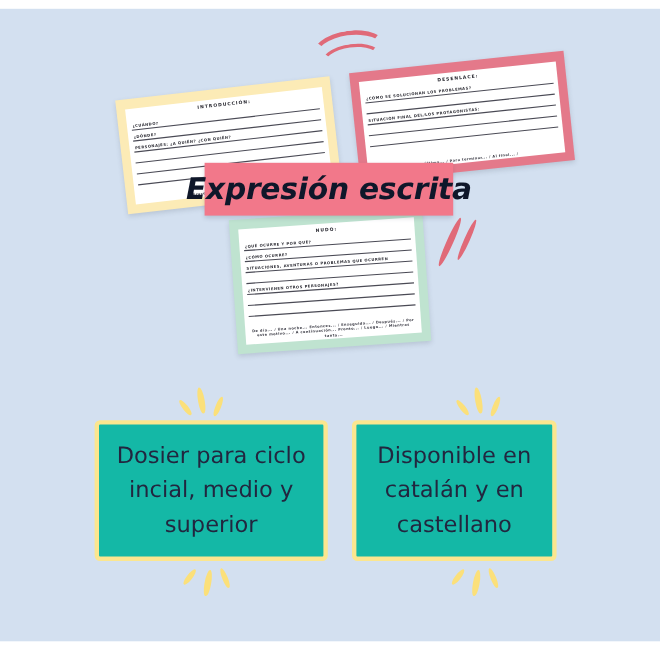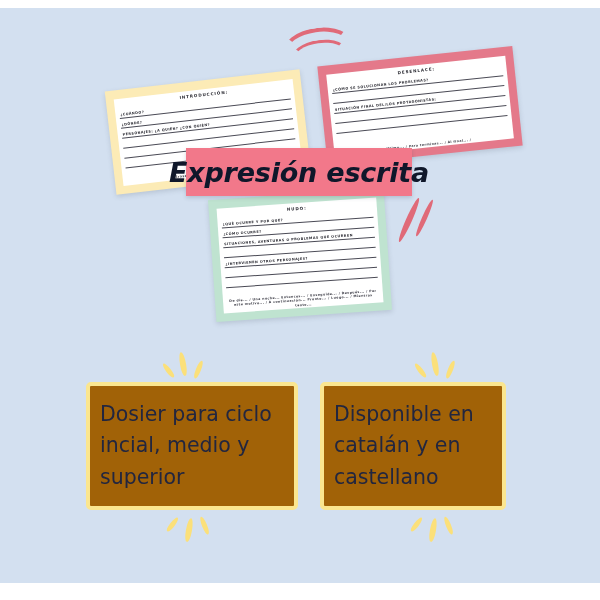--- a/index.html
+++ b/index.html
@@ -108,24 +108,25 @@
     font-style:italic;
     color:#0f172a;
     letter-spacing:-0.2px;
     white-space:nowrap;
   }
 
   
   .infobox{
     position:absolute;
     box-sizing:border-box;
-    background:#a16207;
+    background:#14b8a6;
     border:4px solid #fbe68f;
     border-radius:5px;
     display:flex;align-items:center;justify-content:center;
+    text-align:center;
     padding:8px 10px;
   }
   .infobox .txt{
     font-family:"DejaVu Sans", sans-serif;
     font-size:20.5px;
     line-height:1.52;
     color:#22263f;
     font-weight:normal;
   }
 </style>

